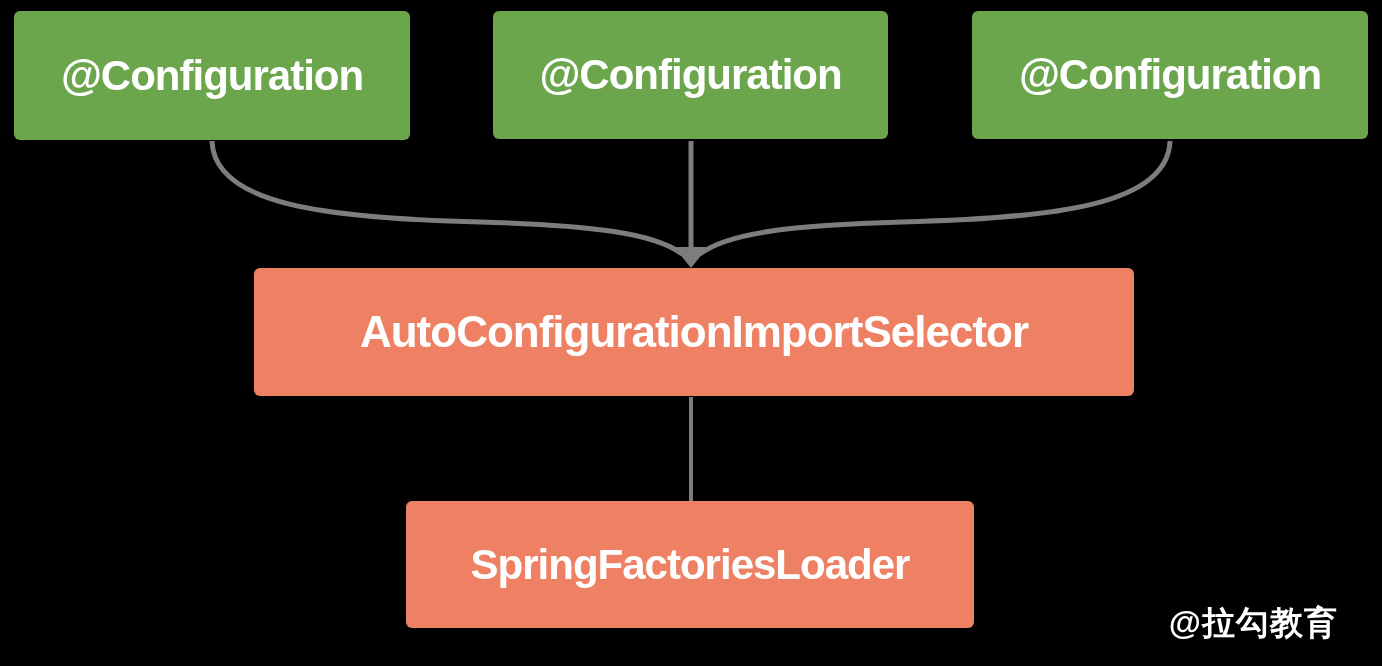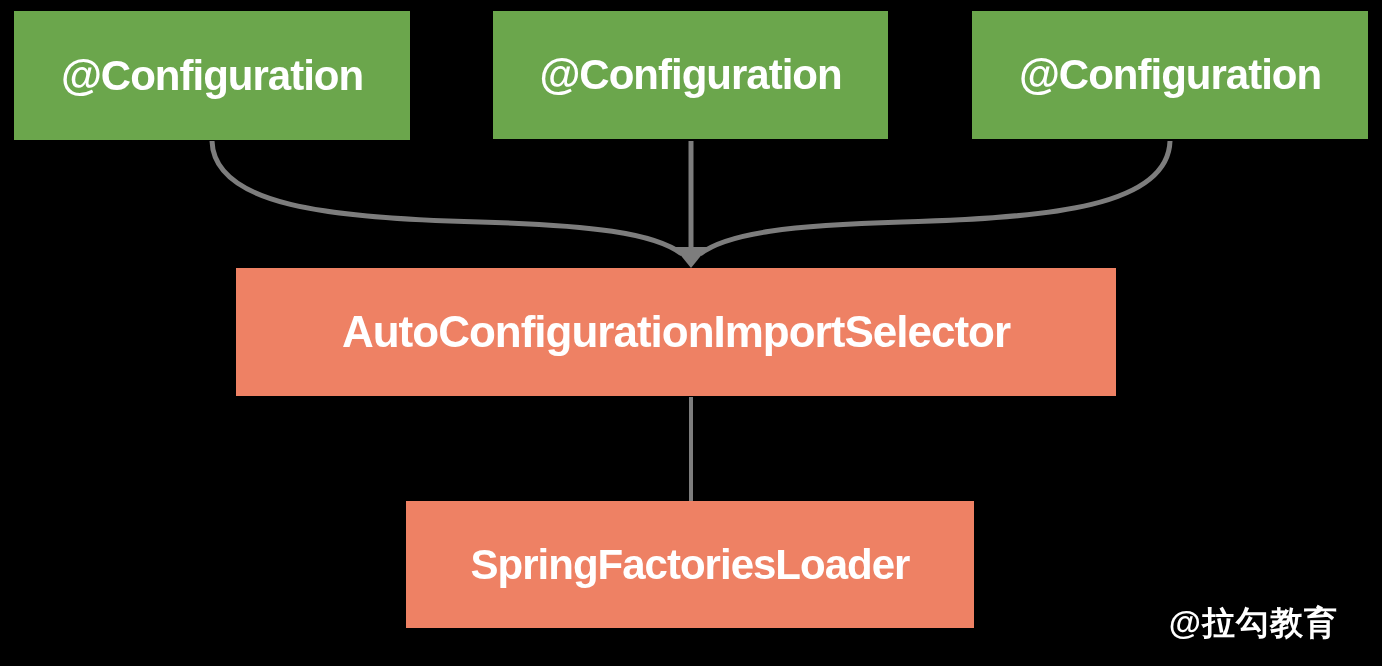--- a/index.html
+++ b/index.html
@@ -23,27 +23,28 @@
     position: absolute;
     display: flex;
     align-items: center;
     justify-content: center;
     color: var(--text);
     font-weight: bold;
     font-size: 42px;
     letter-spacing: -1px;
     text-align: center;
     white-space: nowrap;
+    border-radius: 6px;
   }
   .node.green { background: var(--green); }
   .node.orange { background: var(--orange); }
   .green-1 { left: 14px;  top: 11px; width: 396px; height: 129px; }
   .green-2 { left: 493px; top: 11px; width: 395px; height: 128px; }
   .green-3 { left: 972px; top: 11px; width: 396px; height: 128px; }
-  .selector-box { left: 236px; top: 268px; width: 880px; height: 128px; font-size: 44px; }
+  .selector-box { left: 254px; top: 268px; width: 880px; height: 128px; font-size: 44px; }
   .loader-box   { left: 406px; top: 501px; width: 568px; height: 127px; }
   .arrow-layer {
     position: absolute;
     left: 0; top: 0;
     width: 1382px; height: 666px;
     pointer-events: none;
   }
   .arrow-stroke {
     fill: none;
     stroke: var(--arrow);

